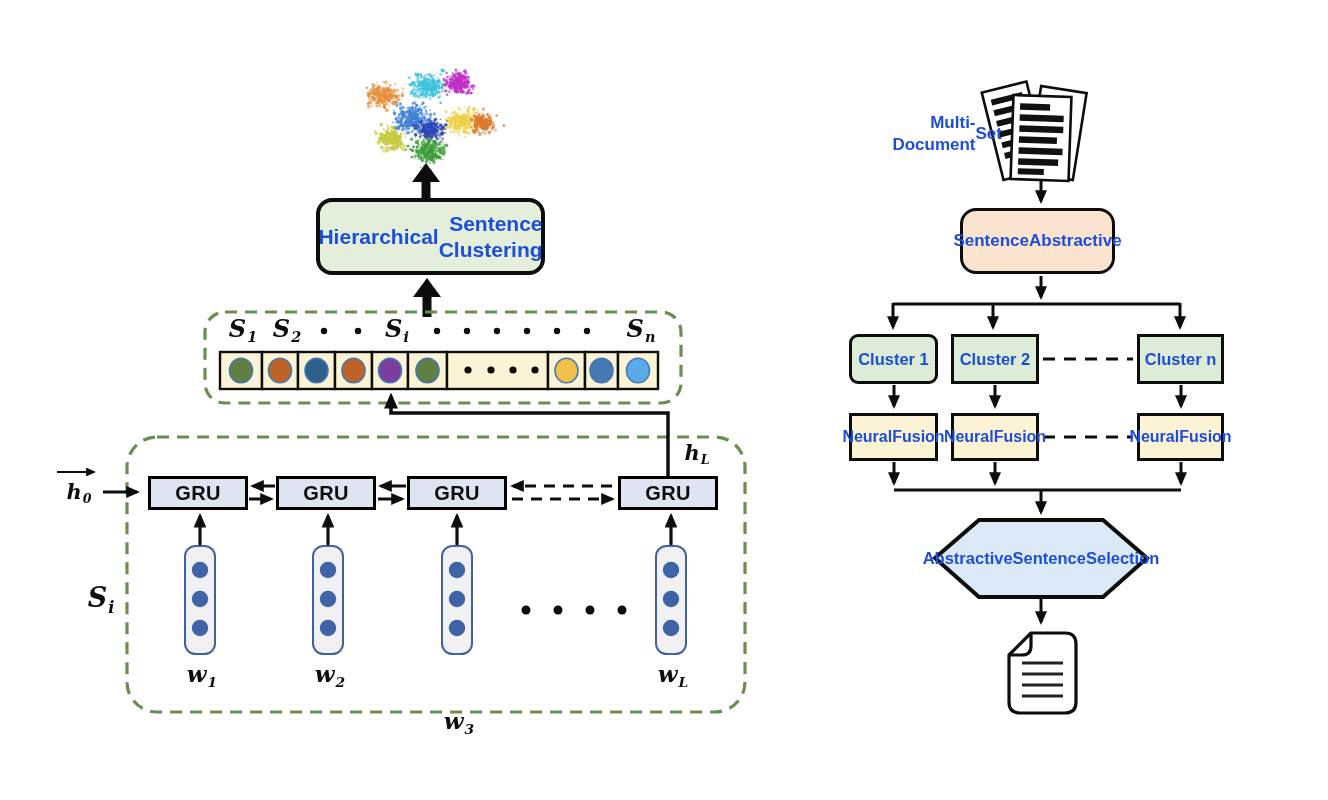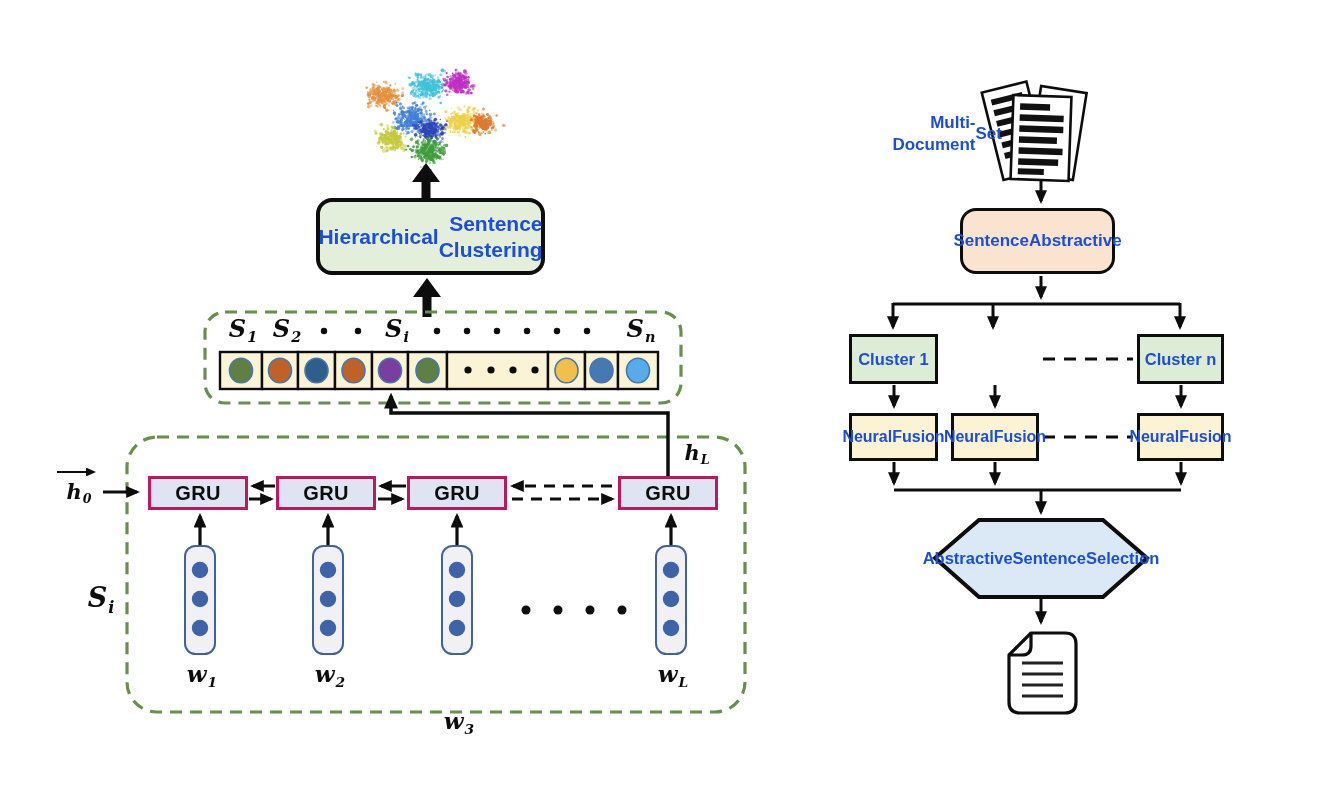--- a/index.html
+++ b/index.html
@@ -6,27 +6,27 @@
   #canvas{position:relative;width:1328px;height:800px;background:#fff;overflow:hidden;
           font-family:"Liberation Sans",sans-serif;color:#0d0d0d;}
   svg.layer{position:absolute;left:0;top:0;}
   .panelbox{position:absolute;box-sizing:border-box;display:flex;flex-direction:row;
             align-items:center;justify-content:center;text-align:right;font-weight:bold;color:#1d4ed8;}
   #hsc{left:316px;top:198px;width:229px;height:77px;border:4px solid #0d0d0d;border-radius:16px;
        font-size:21px;line-height:1.22;}
   #scbox{left:960px;top:208px;width:155px;height:66px;border:3.5px solid #0d0d0d;border-radius:16px;
          font-size:17px;line-height:1.25;}
   .cl{top:334px;height:50px;border:3.5px solid #0d0d0d;font-size:16.5px;}
-  #cl1{left:849px;width:89px;} #cl2{left:951px;width:88px;} #cln{left:1137px;width:87px;}
+  #cl1{left:849px;width:89px;border-radius:9px;} #cl2{left:951px;width:88px;} #cln{left:1137px;width:87px;}
   .nf{top:413px;height:48px;border:3.5px solid #0d0d0d;font-size:16px;line-height:1.22;}
   #nf1{left:849px;width:89px;} #nf2{left:951px;width:88px;} #nfn{left:1137px;width:87px;}
   #hexlbl{left:941px;top:527px;width:200px;height:64px;font-size:16.5px;line-height:1.18;}
   #mdoc{left:852px;top:112px;width:150px;height:44px;font-size:17px;line-height:1.3;}
   #outlbl{left:1078px;top:650px;width:120px;height:46px;font-size:17px;line-height:1.3;}
-  .gru{position:absolute;box-sizing:border-box;width:100px;height:34px;border:3px solid #be185d;
+  .gru{position:absolute;box-sizing:border-box;width:100px;height:34px;border:3px solid #000000;
        display:flex;align-items:center;justify-content:center;font-weight:bold;font-size:20px;
        letter-spacing:.4px;}
   .math{position:absolute;transform:translateX(-50%);font-family:"DejaVu Serif",serif;
         font-style:italic;font-weight:bold;color:#0d0d0d;white-space:nowrap;}
   .math sub{font-size:0.6em;vertical-align:-0.35em;margin-left:1px;}
   .slabel{font-size:24px;}
   .wlabel{font-size:23px;}
   .hlabel{font-size:21px;}
   .silabel{font-size:27px;}
   .varL{font-family:"DejaVu Serif",serif;font-style:italic;}
@@ -2462,20 +2462,23 @@
   </div>
 
   <div id="scbox" class="panelbox" style="background: rgb(250, 227, 207);">
     <span>Sentence</span>
     <span>Abstractive</span>
   </div>
 
   <div id="cl1" class="panelbox cl" style="background: rgb(221, 236, 215);">
     <span>Cluster 1</span>
   </div>
+  <div id="cl2" class="panelbox cl" style="background: rgb(221, 236, 215);">
+    <span>Cluster 2</span>
+  </div>
   <div id="cln" class="panelbox cl" style="background: rgb(221, 236, 215);">
     <span>Cluster n</span>
   </div>
 
   <div id="nf1" class="panelbox nf" style="background: rgb(251, 243, 211);">
     <span>Neural</span>
     <span>Fusion</span>
   </div>
   <div id="nf2" class="panelbox nf" style="background: rgb(251, 243, 211);">
     <span>Neural</span>

